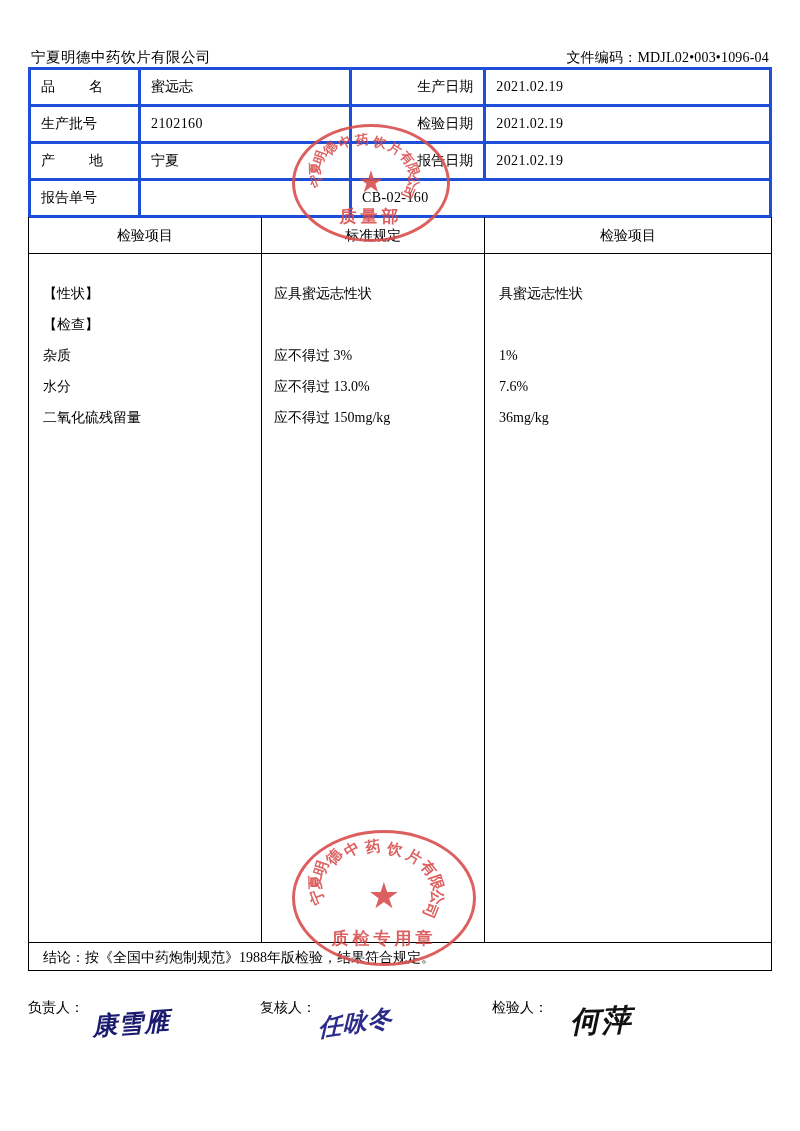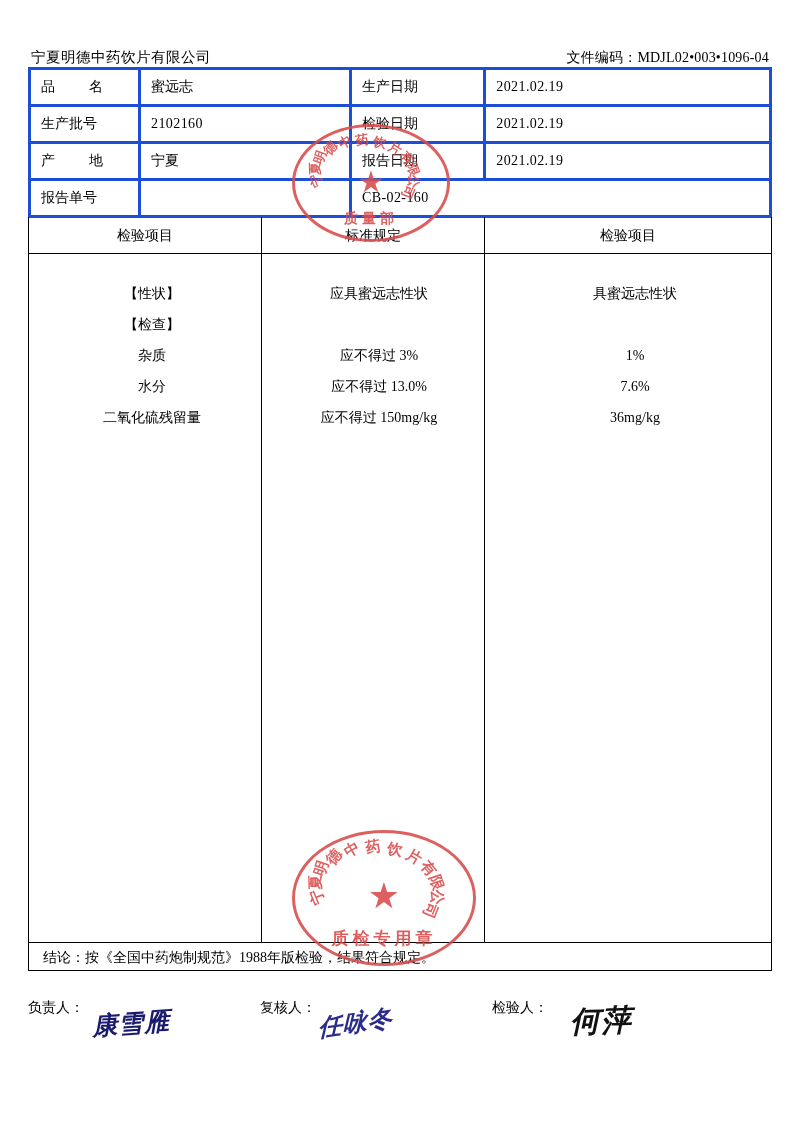--- a/index.html
+++ b/index.html
@@ -67,20 +67,21 @@
     width: 62px;
     text-align: justify;
     text-align-last: justify;
   }
   .val {
     width: 186px;
   }
   .lbl2 {
     width: 110px;
     white-space: nowrap;
+    text-align: right;
   }
   .val2 {
     width: 260px;
   }
   td.num {
     font-family: "Liberation Serif", "DejaVu Serif", serif;
     letter-spacing: 0.4px;
   }
   
   table.res {
@@ -105,21 +106,20 @@
   }
   .col-item { width: 232px; }
   .col-std  { width: 222px; }
   .col-res  { }
   .res-body {
     height: 688px;
     position: relative;
   }
   .res-body .inner {
     padding-top: 24px;
-    text-align: center;
   }
   .row-line {
     height: 31px;
     line-height: 31px;
     padding-left: 14px;
     white-space: nowrap;
   }
   .col-item .row-line { padding-left: 14px; }
   .col-std  .row-line { padding-left: 12px; }
   .col-res  .row-line { padding-left: 14px; }
@@ -213,21 +213,21 @@
     letter-spacing: 4px;
     white-space: nowrap;
   }
   #stamp-top {
     left: 292px;
     top: 124px;
     width: 152px;
     height: 112px;
   }
   #stamp-top .star { font-size: 30px; }
-  #stamp-top .bottom-txt { font-size: 14px; }
+  #stamp-top .bottom-txt { font-size: 17px; }
   #stamp-bottom {
     left: 292px;
     top: 830px;
     width: 178px;
     height: 130px;
   }
   #stamp-bottom .star { font-size: 36px; }
   #stamp-bottom .bottom-txt { font-size: 17px; }
 </style>
 </head>

